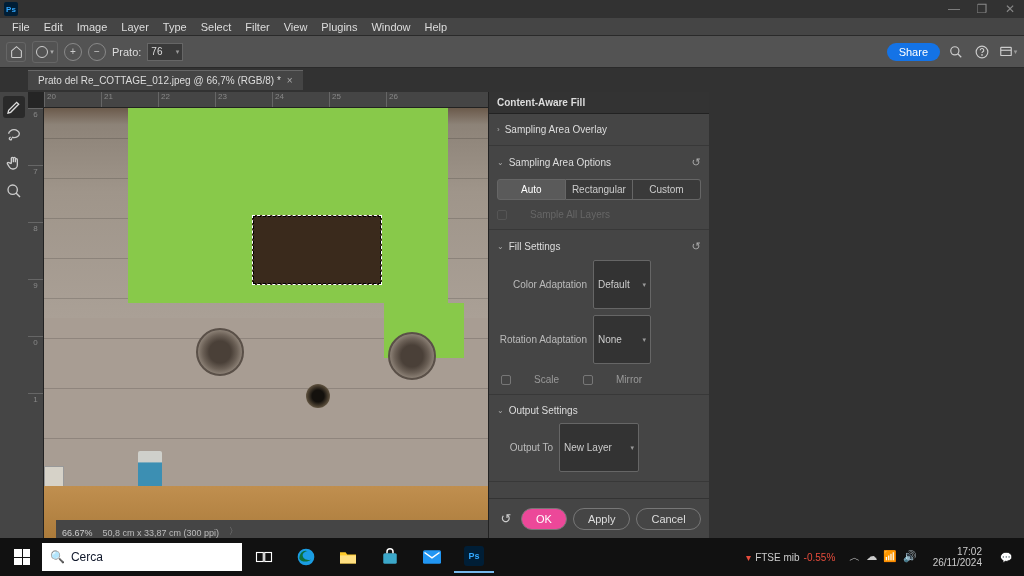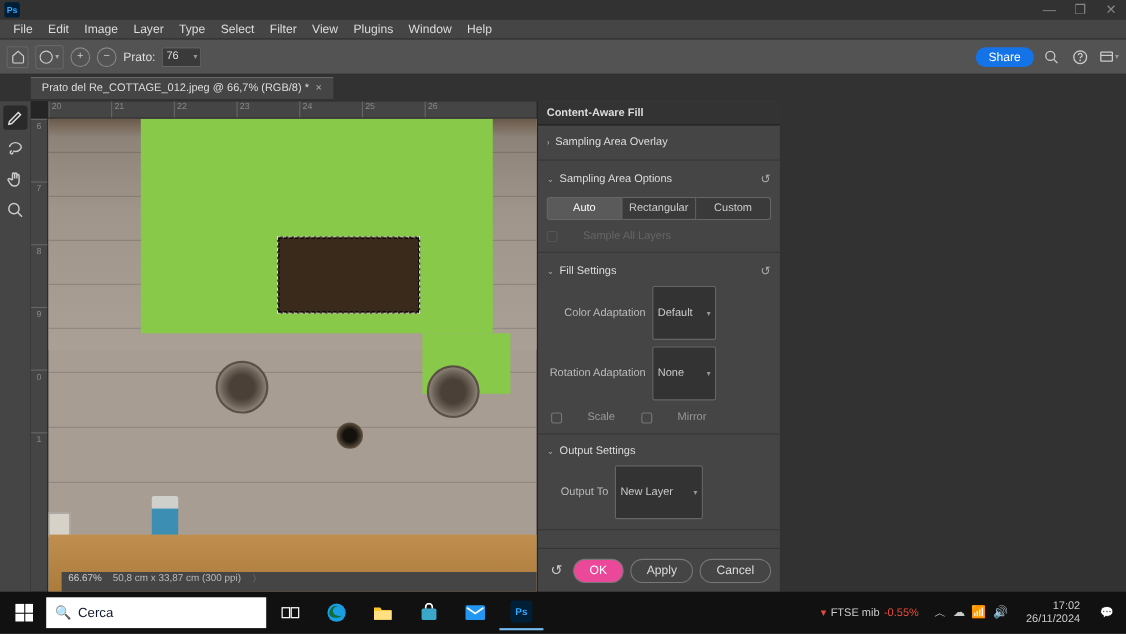--- a/index.html
+++ b/index.html
@@ -36,21 +36,21 @@
 .wall-top{position:absolute;top:0;left:0;right:0;height:210px;background:linear-gradient(180deg,#6b5a4b 0%,#8d8378 8%,#9f958a 40%,#aaa096 100%)}
 .plank{position:absolute;left:0;right:0;height:1px;background:rgba(0,0,0,.15)}
 .green{position:absolute;top:0;left:84px;width:320px;height:195px;background:#88c94a}
 .green2{position:absolute;top:195px;left:340px;width:80px;height:55px;background:#88c94a}
 .sel-box{position:absolute;top:107px;left:208px;width:130px;height:70px;border:1px dashed #fff;background:#3a2a1c;outline:1px dashed #000;outline-offset:-2px}
 .vent{position:absolute;width:48px;height:48px;border-radius:50%;background:radial-gradient(circle,#4a4038 35%,#6b6056 55%,#8a7f74 70%,#6b6056 75%);border:2px solid #5a5048}
 .knob{position:absolute;width:24px;height:24px;border-radius:50%;background:radial-gradient(circle,#14110d 35%,#4a3f30 60%,#6b5e4a 75%)}
 .shelf{position:absolute;left:0;right:0;top:378px;height:60px;background:linear-gradient(180deg,#c08f4f,#a87838)}
 .bottle{position:absolute;left:94px;top:343px;width:24px;height:38px;background:linear-gradient(180deg,#cfd0cb 0%,#cfd0cb 28%,#3c8fb3 32%,#3c8fb3 100%);border-radius:2px 2px 1px 1px}
 .box{position:absolute;left:0;top:358px;width:20px;height:22px;background:#d6d2c8;border:1px solid #999}
-.statusbar{position:absolute;left:28px;right:0;bottom:0;height:18px;background:#454545;display:flex;align-items:flex-start;font-size:9px;color:#ccc;padding:0 6px;gap:10px}
+.statusbar{position:absolute;left:28px;right:0;bottom:0;height:18px;background:#454545;display:flex;align-items:flex-end;font-size:9px;color:#ccc;padding:0 6px;gap:10px}
 .statusbar .dim{color:#bbb}
 .preview{flex:1;background:#3a3a3a;display:flex;flex-direction:column;border-left:1px solid #222}
 .phead{height:22px;background:#3a3a3a;display:flex;align-items:center;padding:0 8px;border-bottom:1px solid #2a2a2a;font-size:10px;color:#ccc}
 .phead .sp{margin-left:auto;width:14px;text-align:center;color:#888}
 .pimg{flex:1;background:#3a3a3a;position:relative;overflow:hidden;display:flex;align-items:center;justify-content:center}
 .pcanv{width:305px;height:310px;background:#a89d93;position:relative;overflow:hidden}
 .pslide{height:28px;display:flex;align-items:center;padding:0 10px;gap:8px}
 .pslide .pct{width:44px;height:16px;background:#2f2f2f;border:1px solid #555;font-size:9px;display:flex;align-items:center;padding:0 3px}
 .pslide .track{flex:1;height:4px;background:#555;border-radius:2px;position:relative}
 .pslide .thumb{position:absolute;top:-4px;left:22%;width:10px;height:12px;background:#bbb;border-radius:2px}

